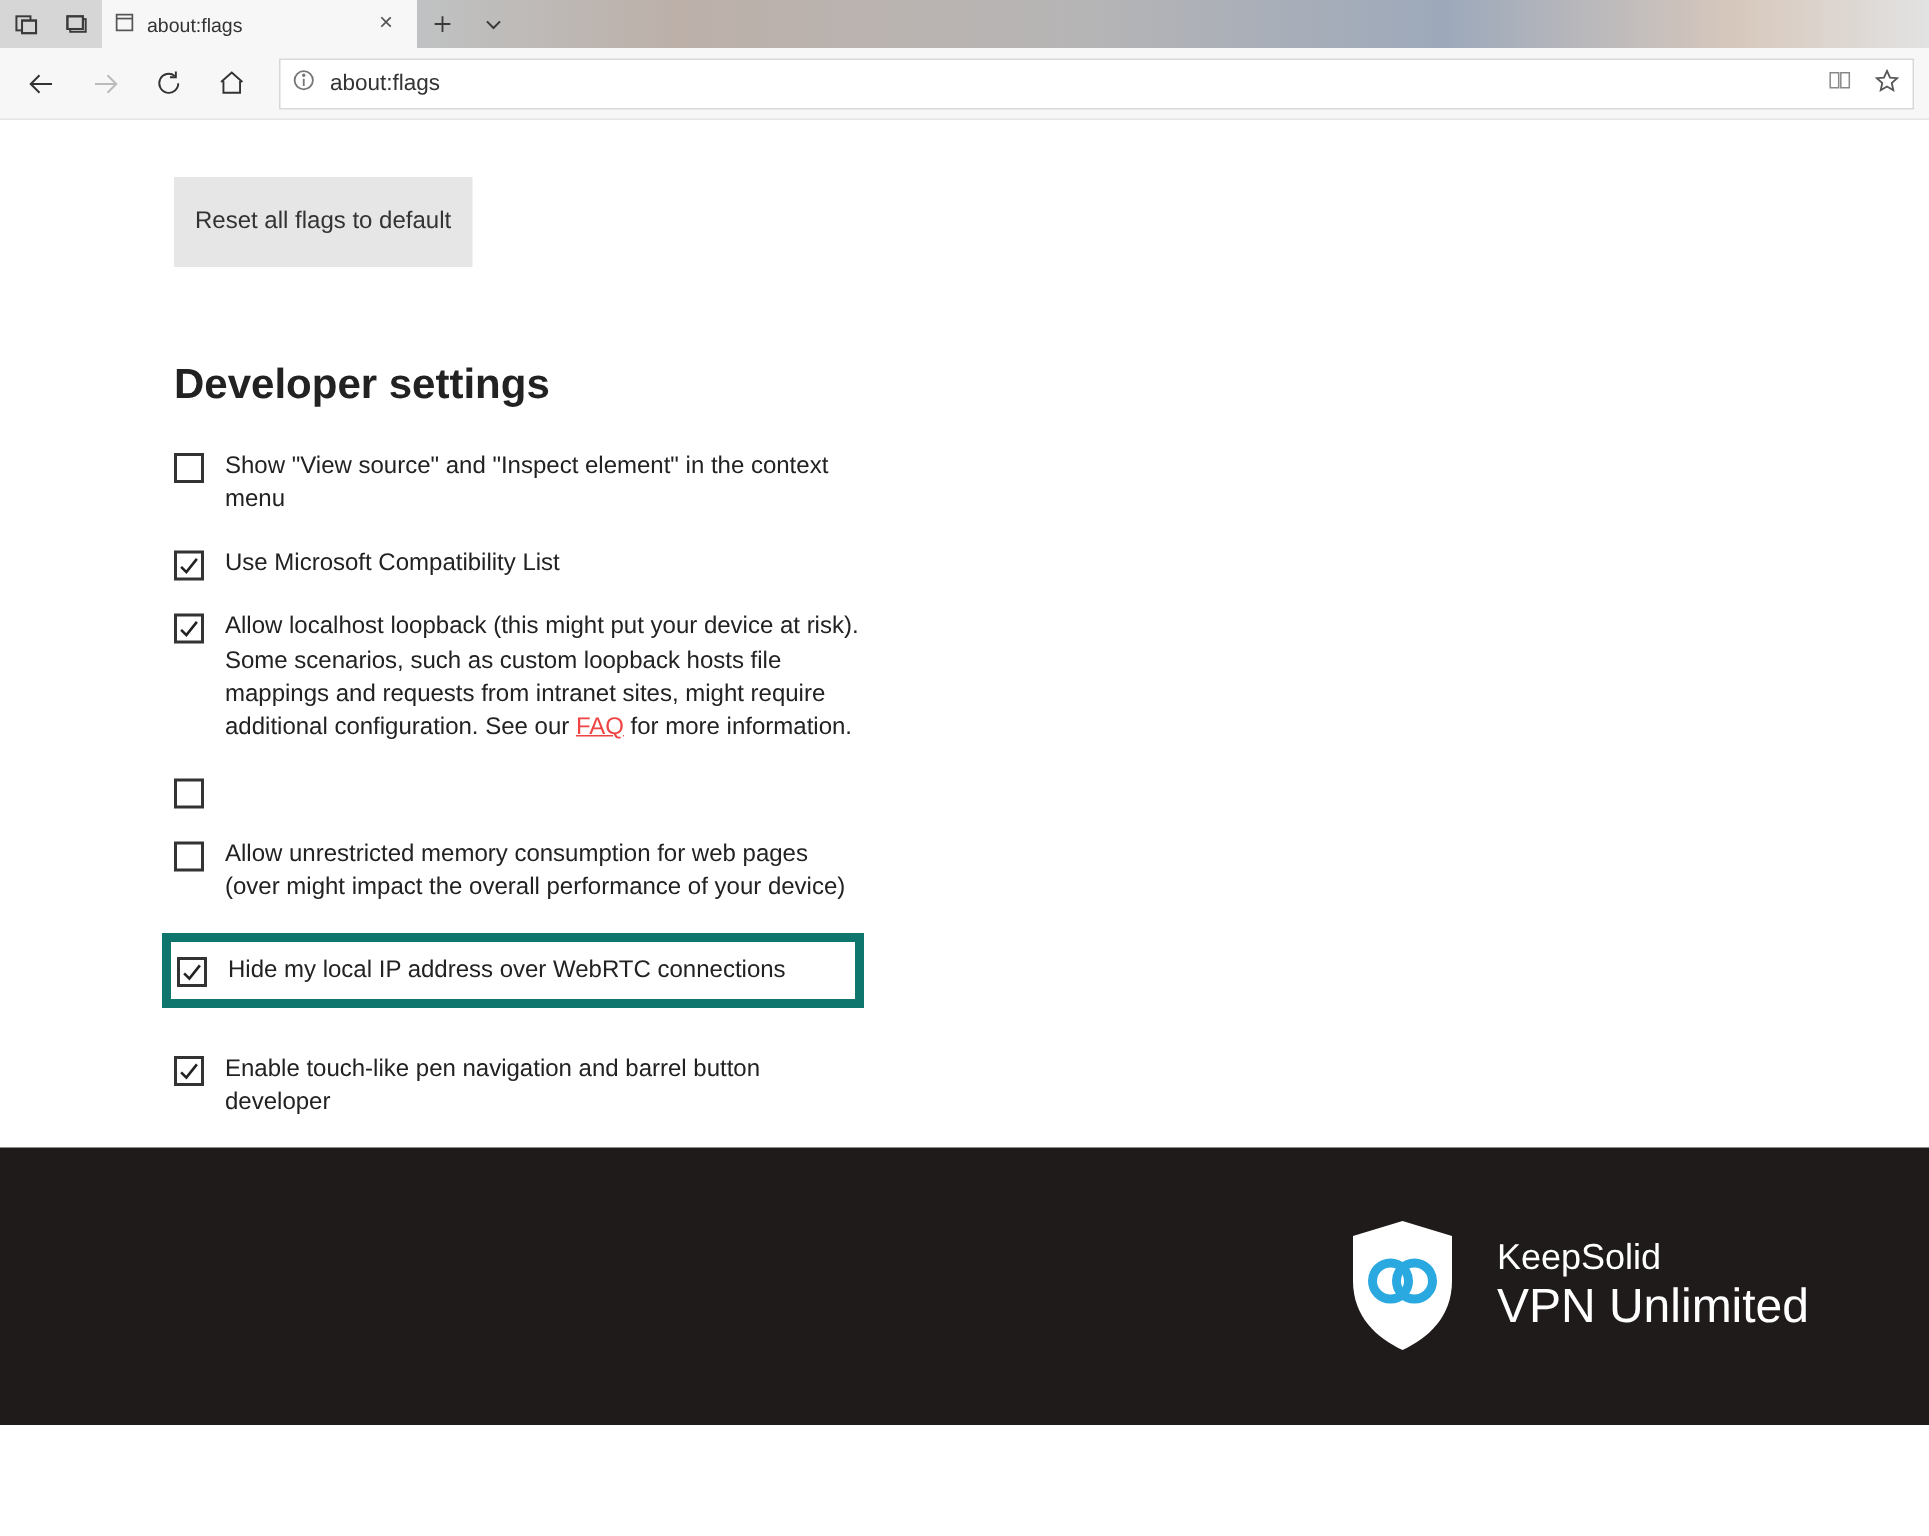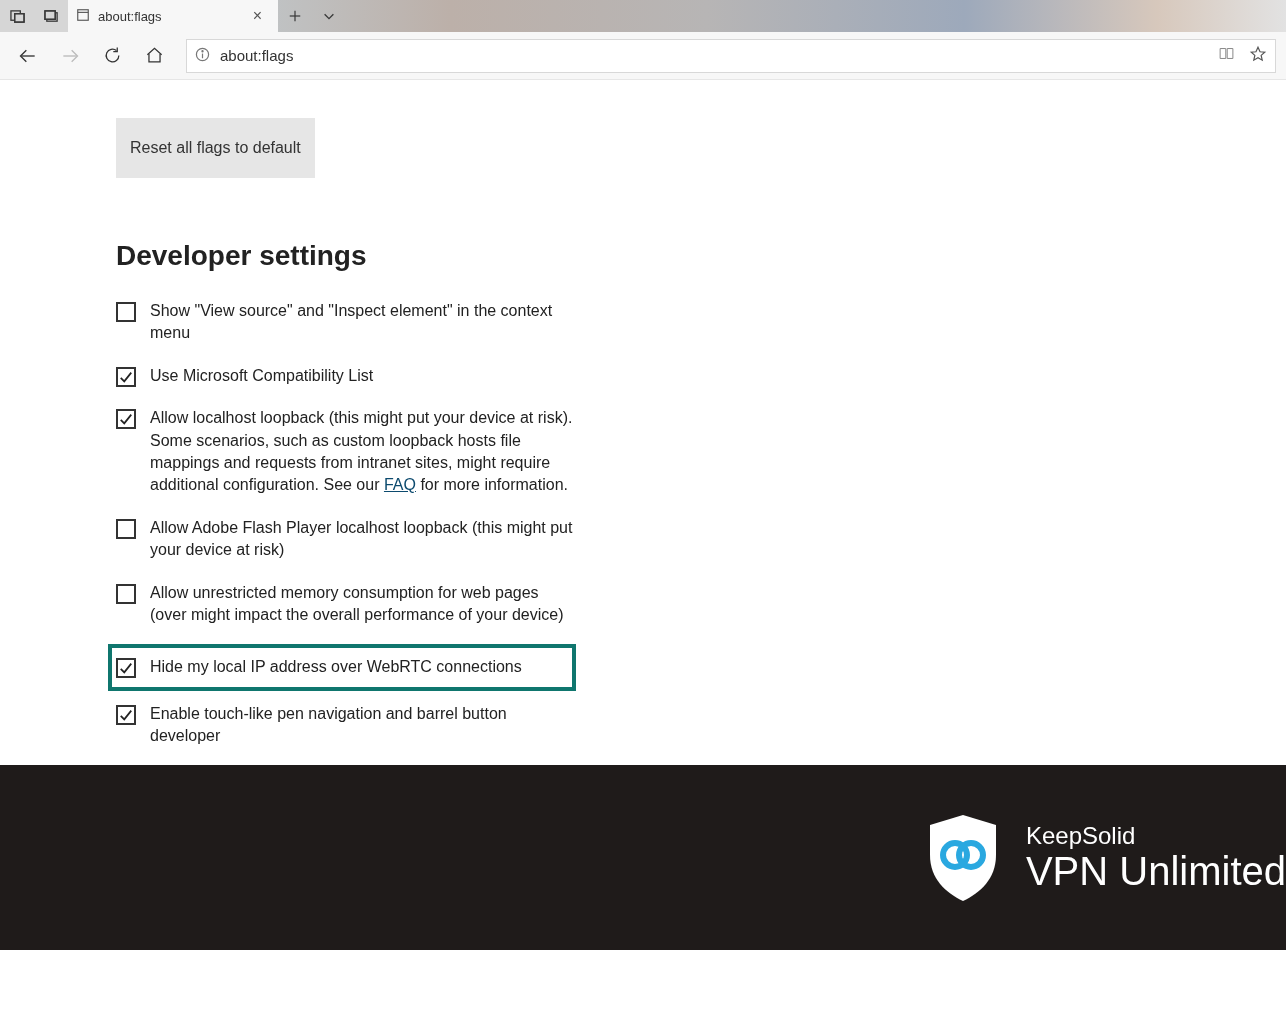--- a/index.html
+++ b/index.html
@@ -103,46 +103,47 @@
     border: 2px solid #333;
     flex: 0 0 20px;
     margin-top: 2px;
     display: flex;
     align-items: center;
     justify-content: center;
   }
   .checkbox svg { display: none; }
   .checkbox.checked svg { display: block; }
   .option-label { font-size: 16px; line-height: 1.4; color: #222; }
-  .option-label a { color: #0c4a6e; text-decoration: underline; }
+  .option-label a { color: #ef4444; text-decoration: underline; }
   .highlight {
-    border: 4px solid #0f766e;
+    border: 6px solid #0f766e;
     padding: 8px 8px 8px 4px;
     margin-left: -8px;
-    margin-bottom: 10px;
+    margin-bottom: 28px;
   }
 
   
   .footer {
     margin-top: 12px;
     height: 185px;
     background: #1f1b1a;
     display: flex;
     align-items: center;
     justify-content: flex-end;
+    padding-right: 80px;
     gap: 24px;
     color: #fff;
   }
   .shield {
     width: 78px;
     height: 90px;
     position: relative;
   }
   .brand-text .line1 { font-size: 24px; font-weight: 400; line-height: 1.1; }
-  .brand-text .line2 { font-size: 40px; font-weight: 400; line-height: 1.1; }
+  .brand-text .line2 { font-size: 32px; font-weight: 400; line-height: 1.1; }
 </style>
 </head>
 <body>
 
 <div class="titlebar">
   <div class="tb-left">
     <div class="tb-btn">
       <svg width="15" height="15" viewBox="0 0 16 16" fill="none" stroke="currentColor" stroke-width="1.4">
         <rect x="1" y="2" width="10" height="10"></rect>
           <rect x="5" y="5" width="10" height="9" fill="#d6d6d6"></rect>
@@ -255,21 +256,20 @@
       <div class="option">
         <div class="checkbox checked">
           <svg width="14" height="14" viewBox="0 0 16 16" fill="none" stroke="#222" stroke-width="2">
             <polyline points="2,9 6,13 14,3"></polyline>
           </svg>
         </div>
         <div class="option-label">Allow localhost loopback (this might put your device at risk). Some scenarios, such as custom loopback hosts file mappings and requests from intranet sites, might require additional configuration. See our <a href="#">FAQ</a> for more information.</div>
       </div>
       <div class="option">
         <div class="checkbox"></div>
-        <div class="option-label">Allow Adobe Flash Player localhost loopback (this might put your device at risk)</div>
       </div>
       <div class="option">
         <div class="checkbox"></div>
         <div class="option-label">Allow unrestricted memory consumption for web pages (over might impact the overall performance of your device)</div>
       </div>
       <div class="option highlight">
         <div class="checkbox checked">
           <svg width="14" height="14" viewBox="0 0 16 16" fill="none" stroke="#222" stroke-width="2">
             <polyline points="2,9 6,13 14,3"></polyline>
           </svg>

